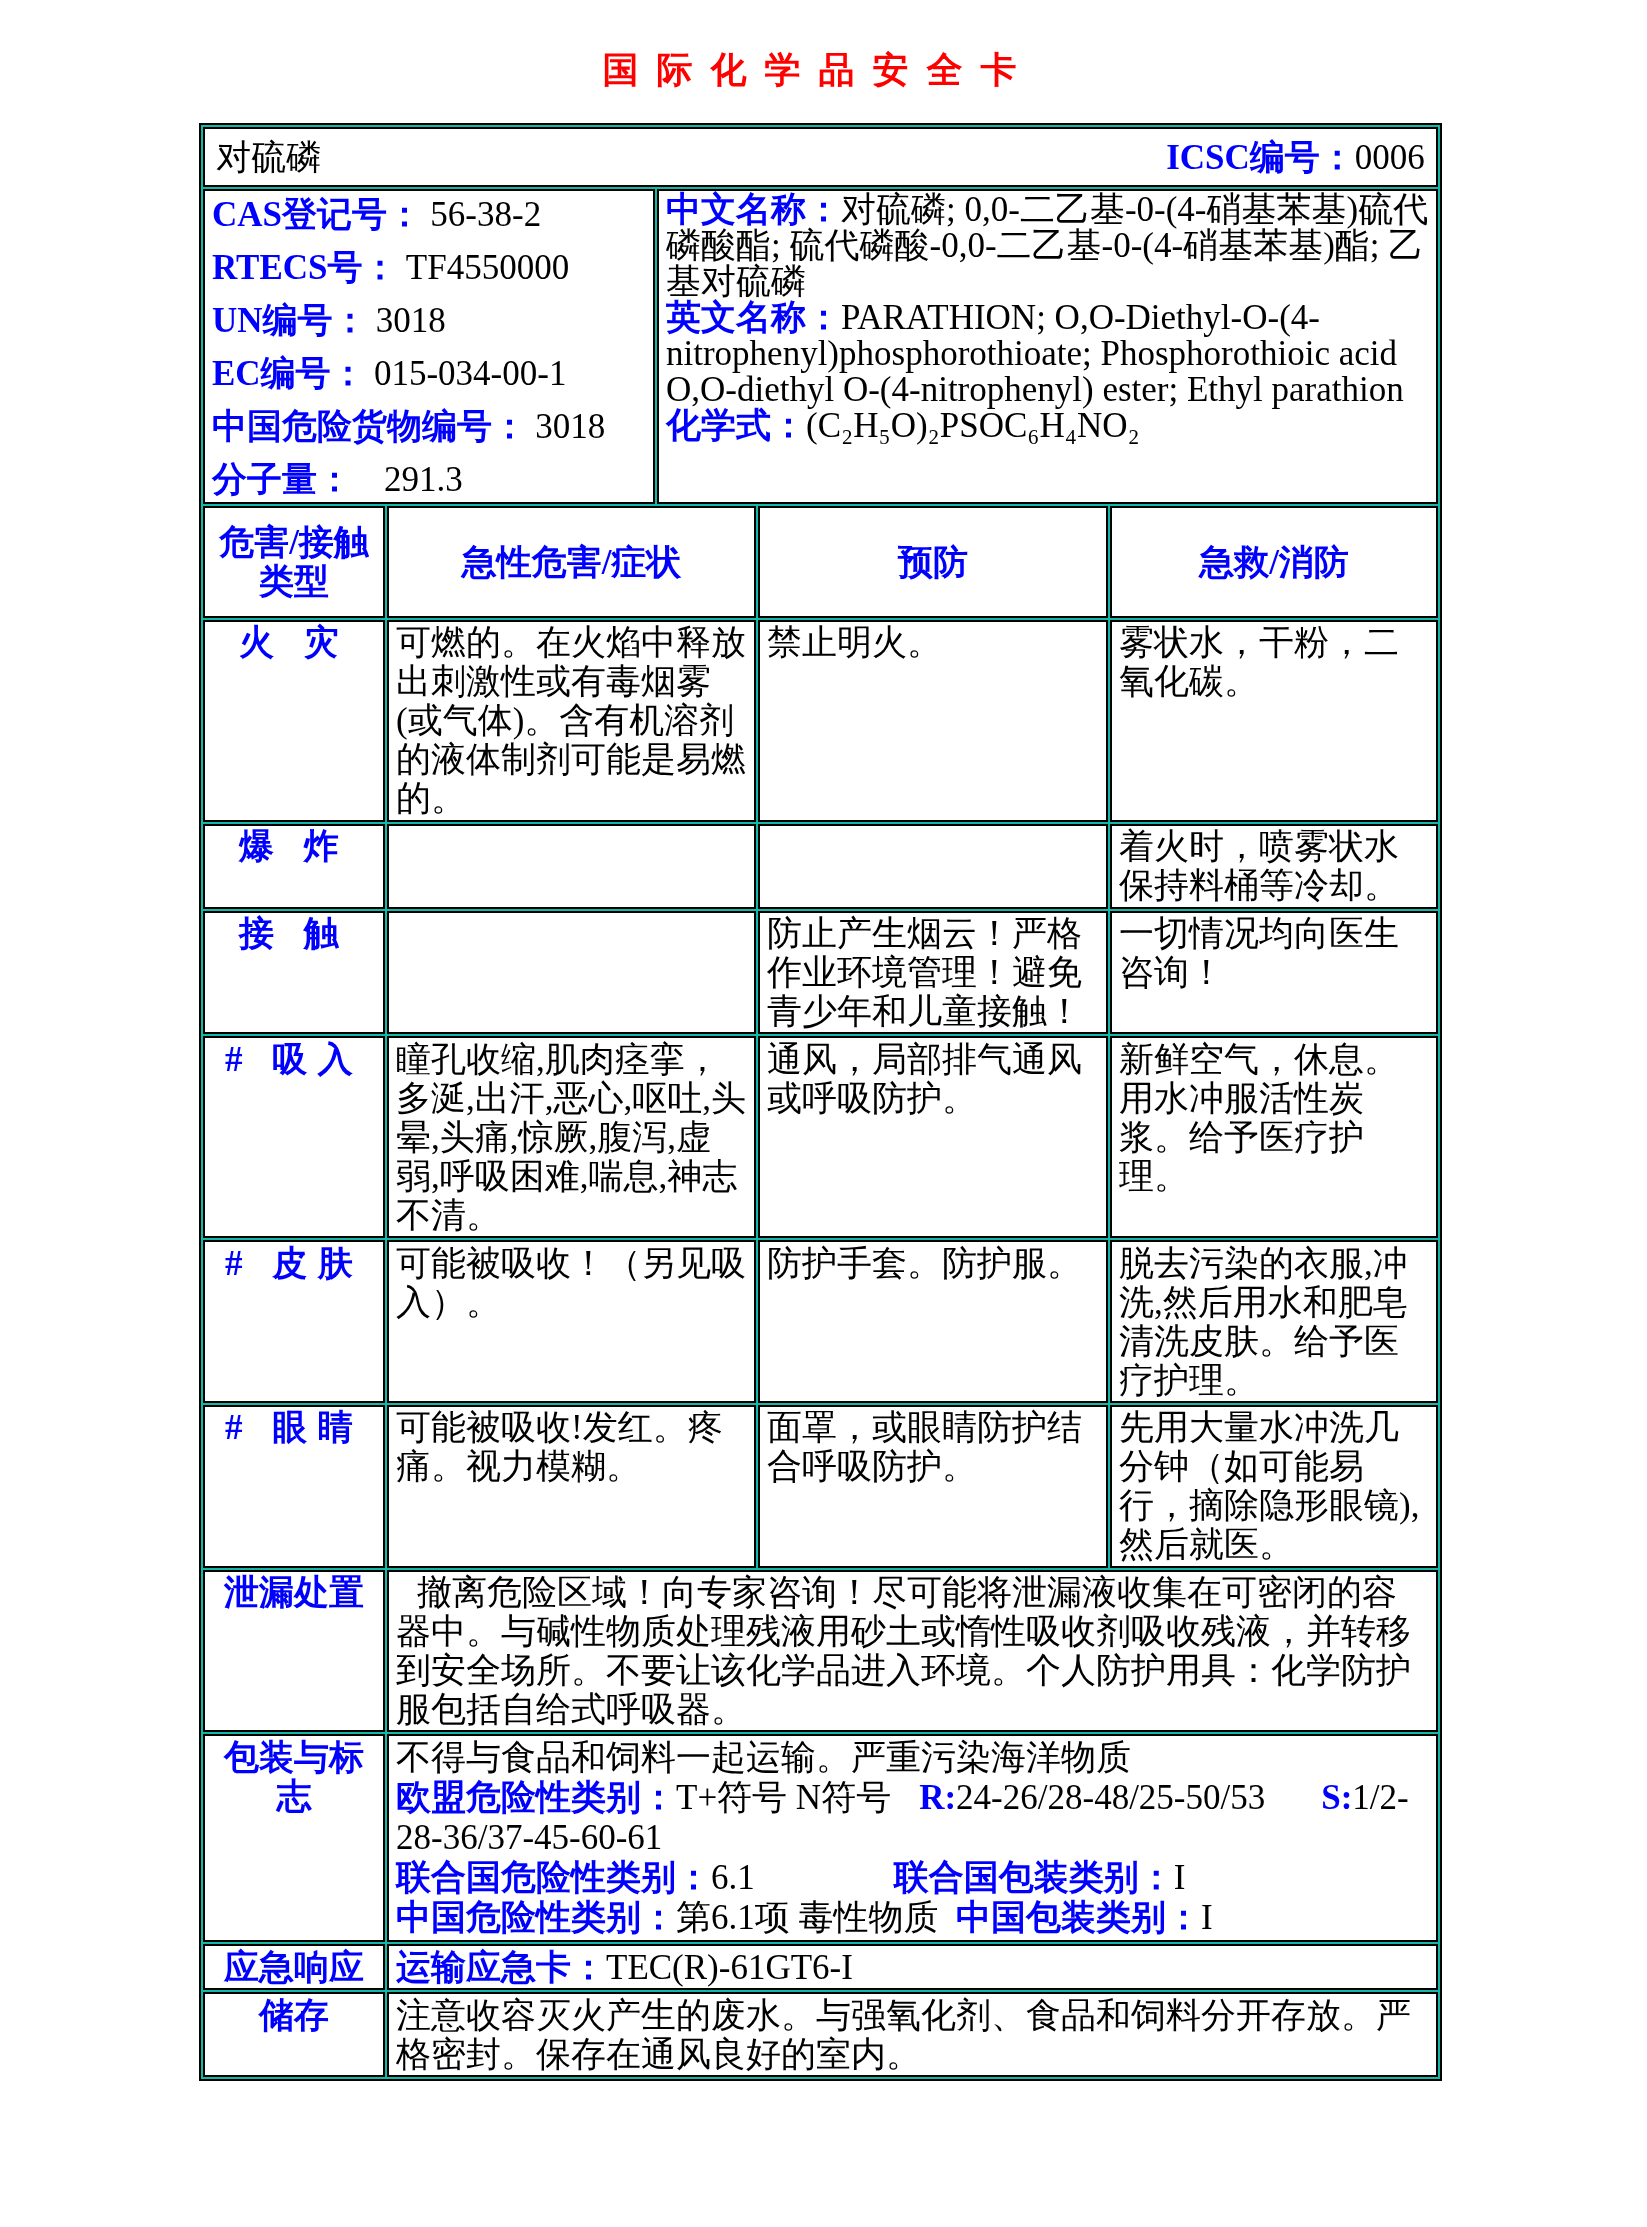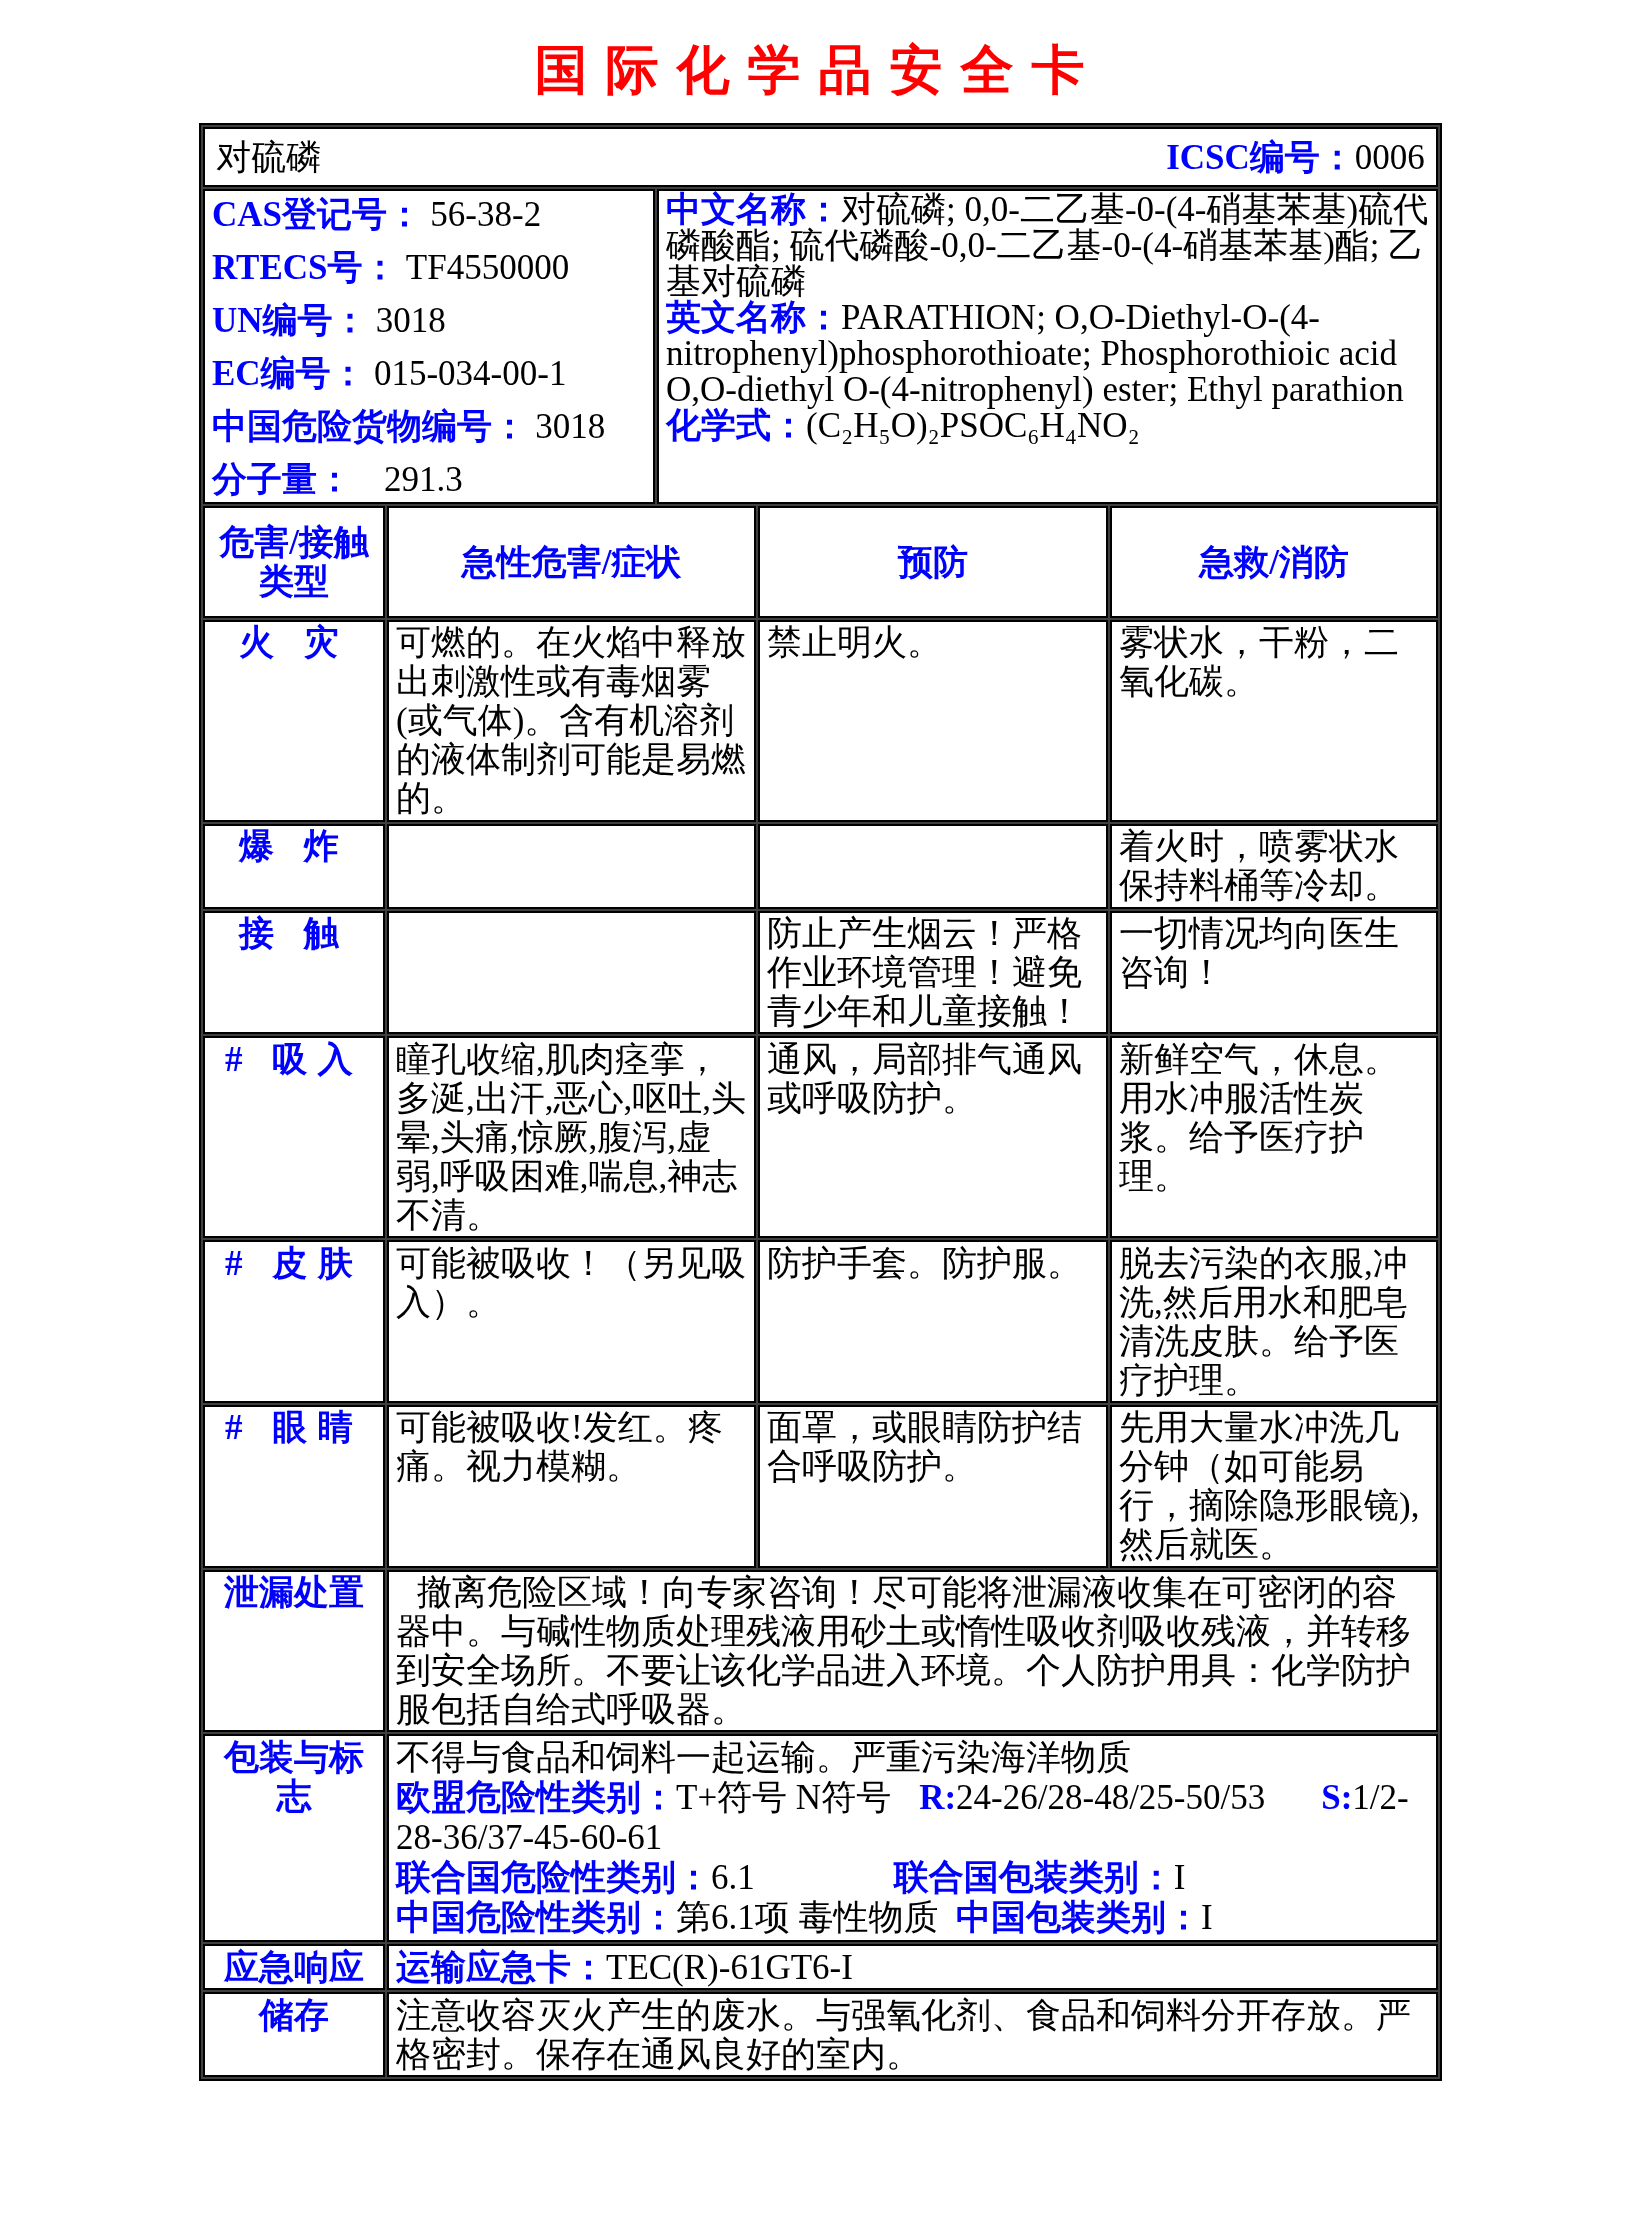--- a/index.html
+++ b/index.html
@@ -5,28 +5,28 @@
   html,body{margin:0;padding:0;background:#ffffff;}
   body{
     width:1648px;height:2227px;position:relative;
     font-family:"Liberation Serif","DejaVu Serif",serif;
     font-size:35px;color:#000000;
     -webkit-font-smoothing:antialiased;
   }
   
   .page-title{
     margin:42px 11px 0 0;padding:0;text-align:center;
-    font-size:53px;line-height:56px;font-weight:bold;
+    font-size:36px;line-height:56px;font-weight:bold;
     color:#ff0000;letter-spacing:18px;
   }
   
   table.card{
     margin:25px 0 0 199px;
     border-collapse:separate;border-spacing:2.8px;
-    border:2.1px solid #000;background:#404040;
+    border:2.1px solid #000;background:#14b8a6;
     table-layout:fixed;
   }
   table.card td{
     border:2.1px solid #000;background:#fff;
     box-sizing:border-box;
     vertical-align:top;
     padding:1.4px 7px;
     line-height:39px;
     word-break:break-word;
     overflow:hidden;

